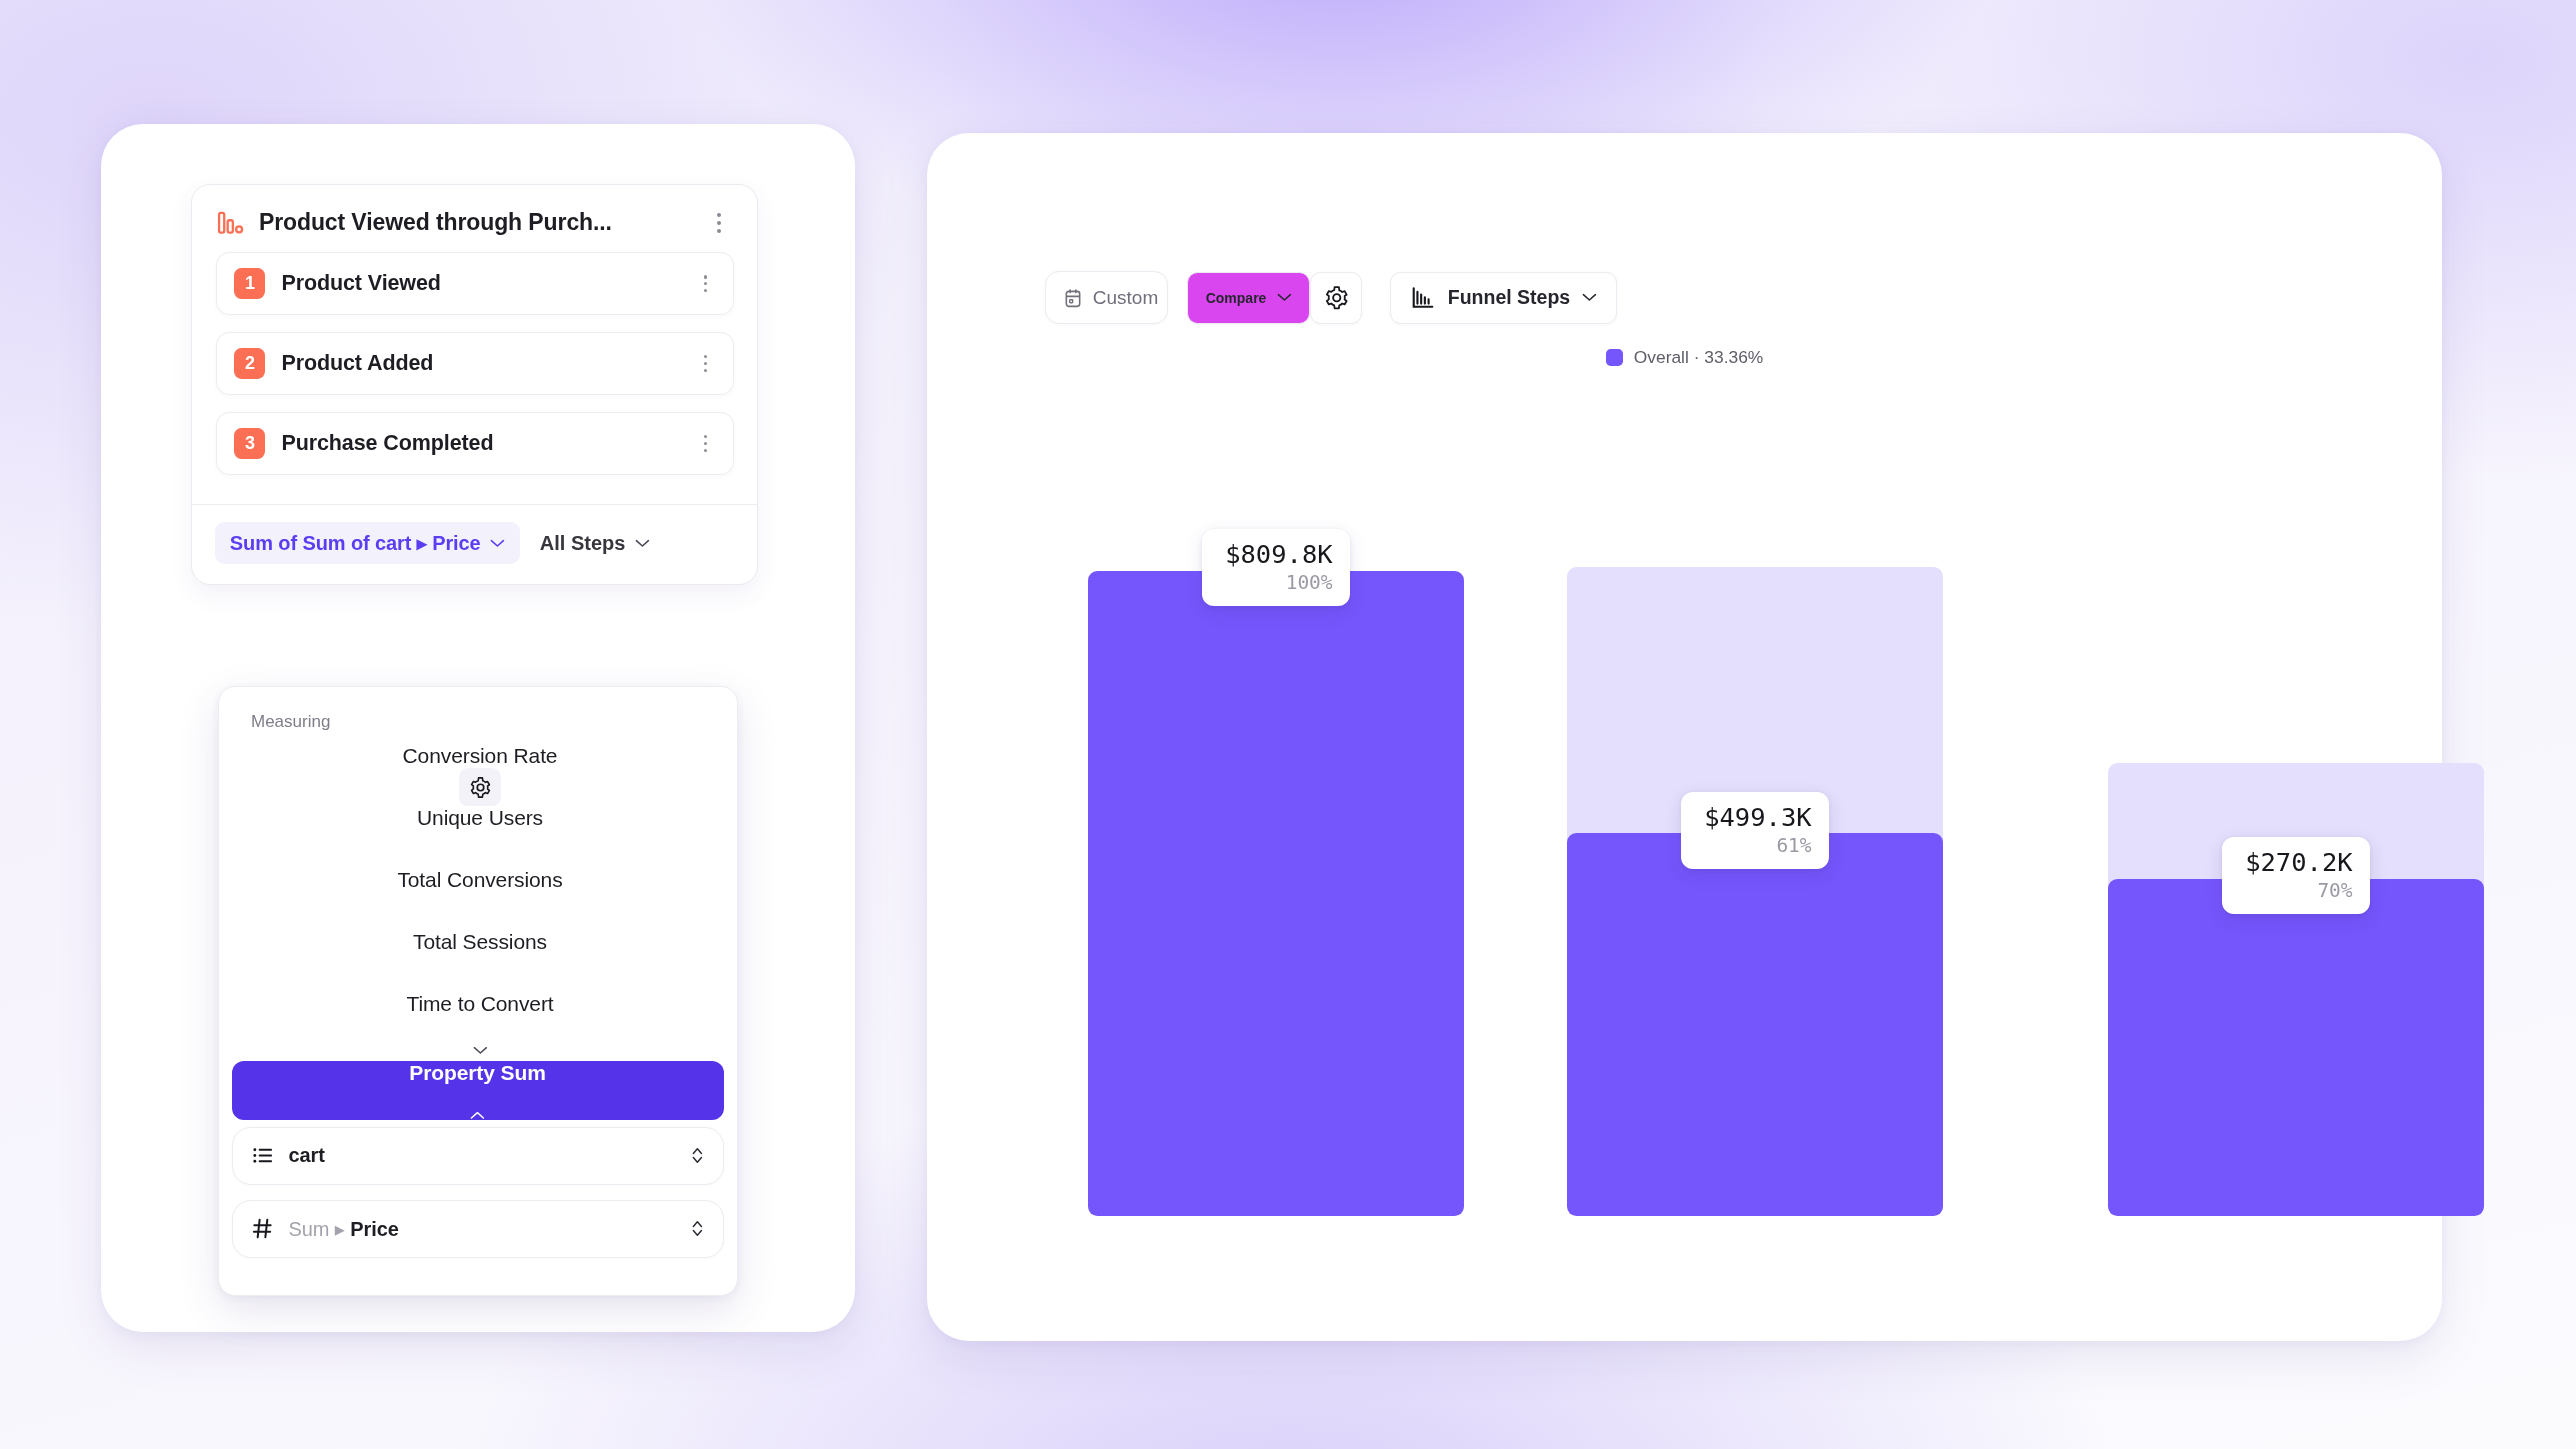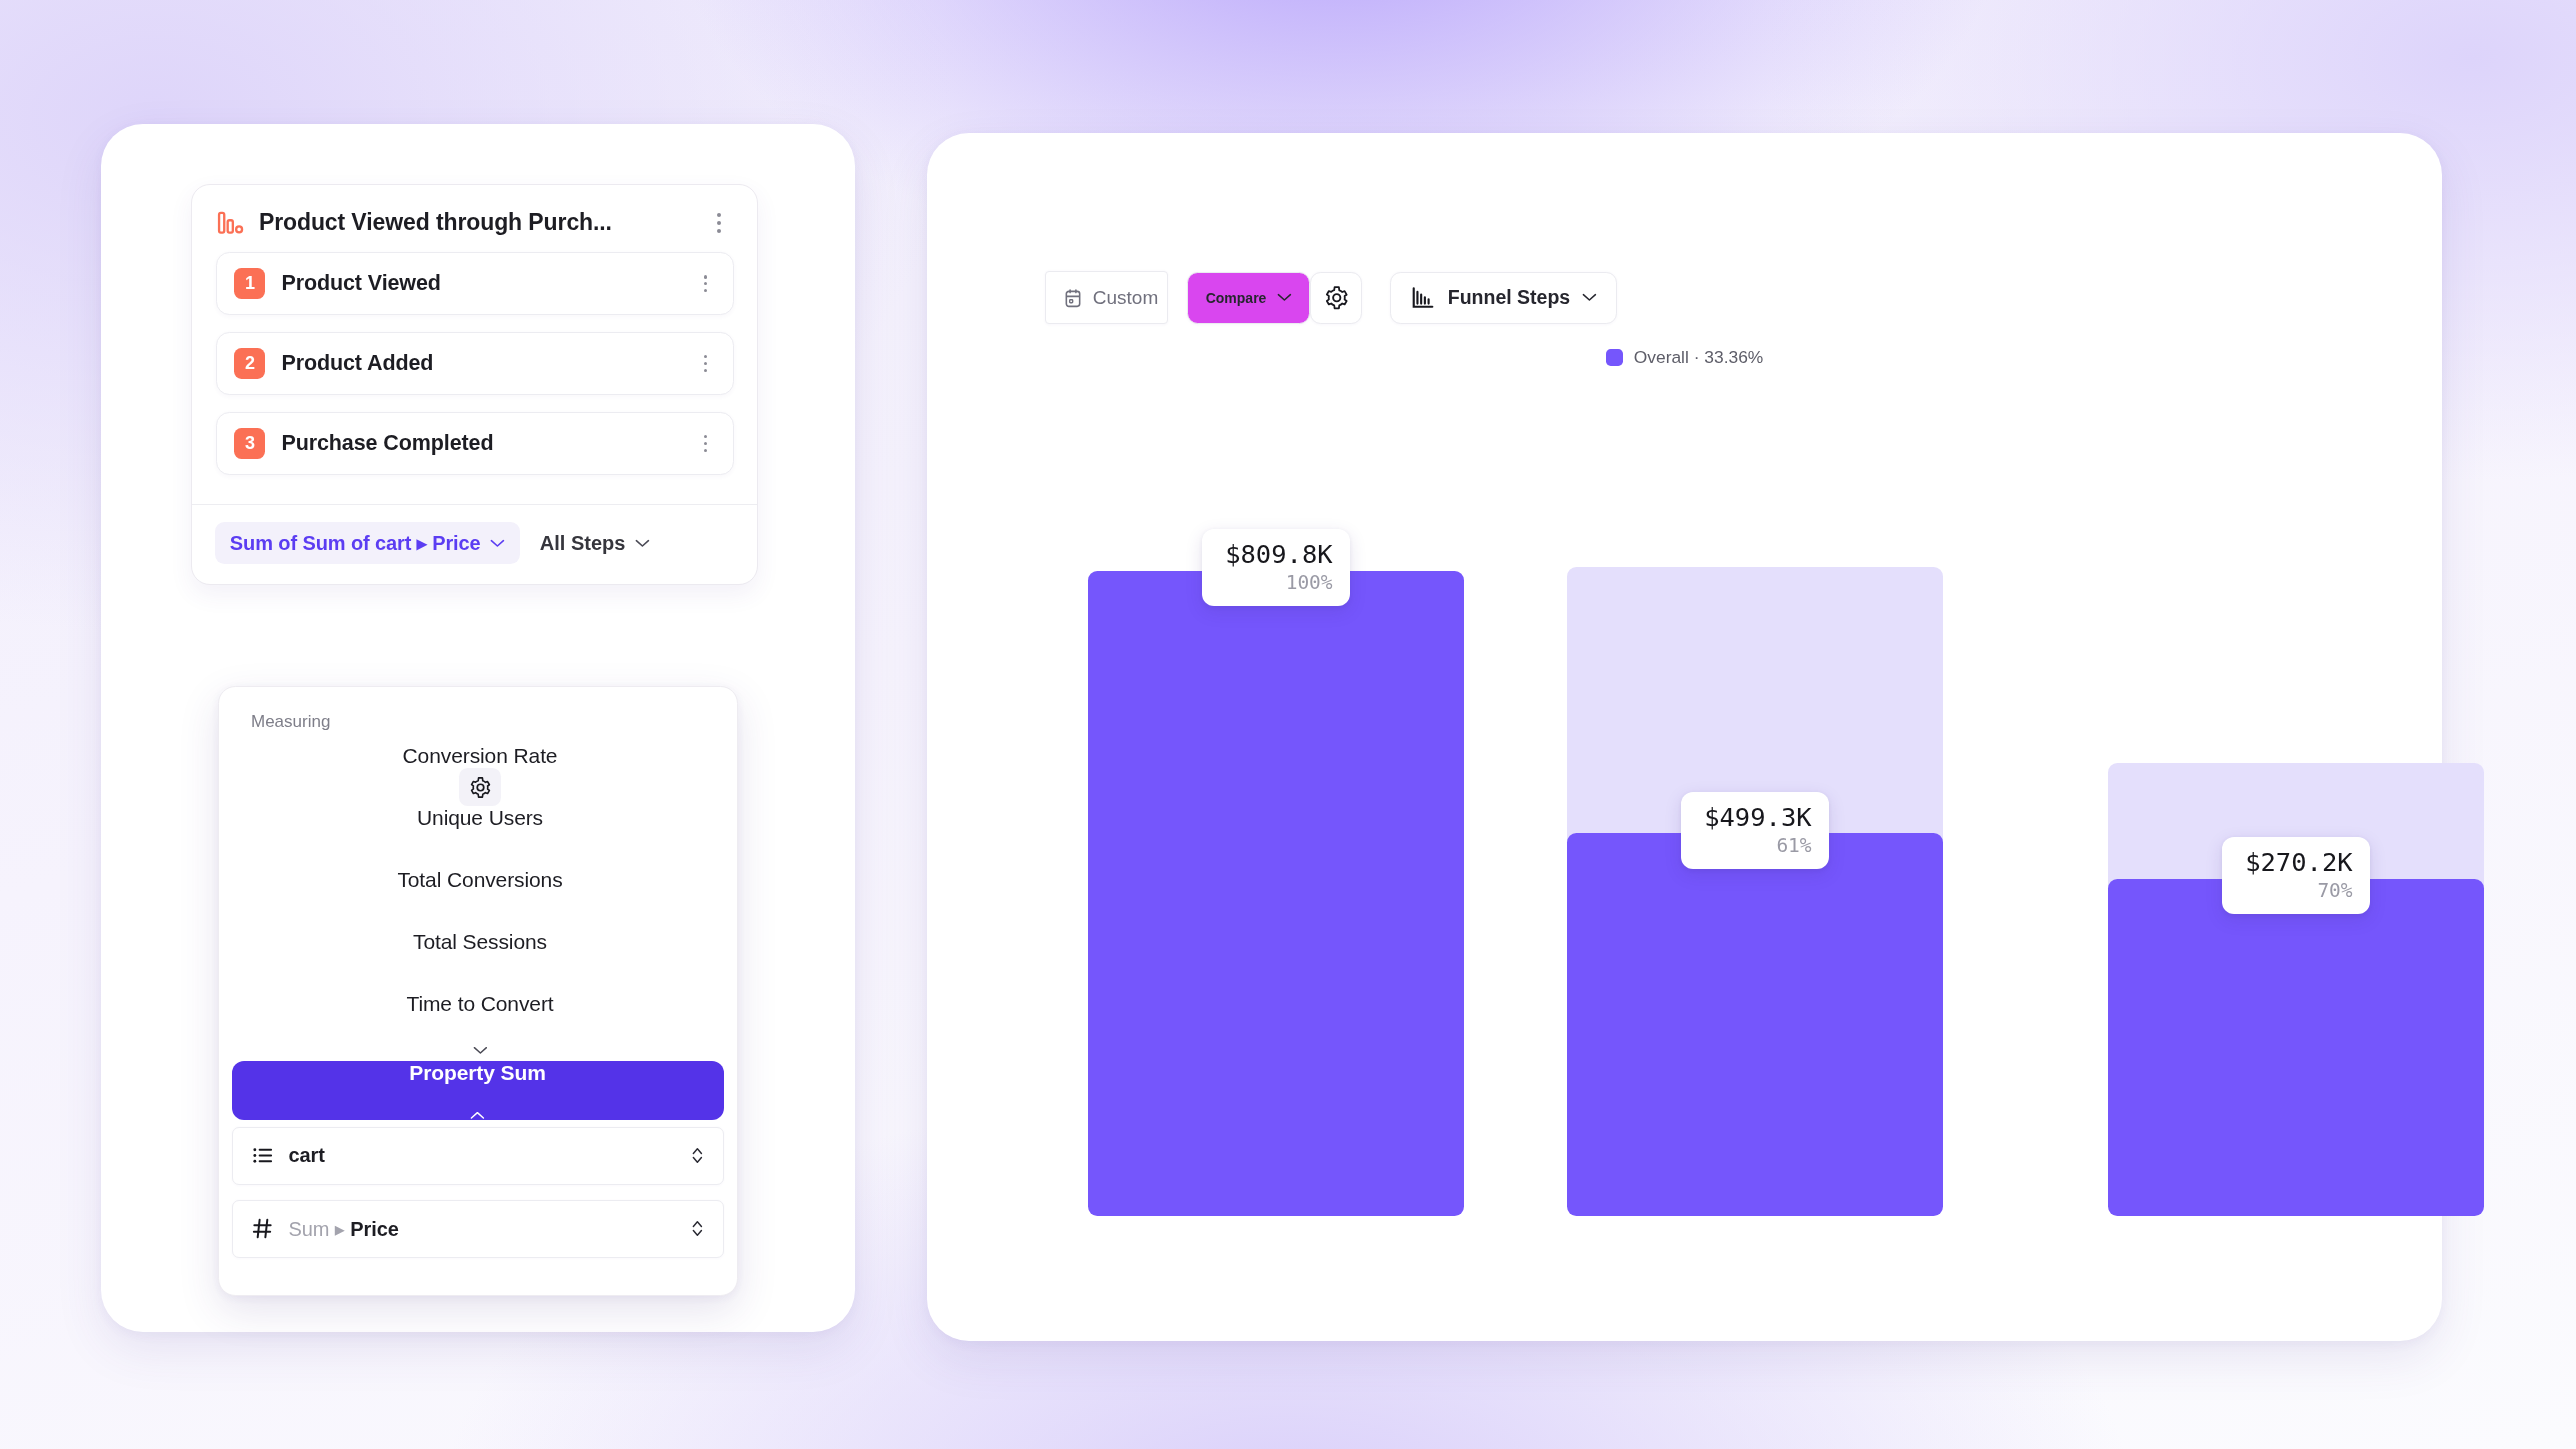--- a/index.html
+++ b/index.html
@@ -150,21 +150,21 @@
     padding: 0 20px 0 19px;
     height: 59px;
     font-weight: 600;
   }
   .sub-field {
     display: flex; align-items: center; gap: 14.8px;
     margin: 0 13.4px 14.8px 13.4px;
     padding: 0 17.4px;
     height: 58px;
     border: 0.7px solid #ececf1;
-    border-radius: 7px;
+    border-radius: 19px;
     background: #fff;
     box-shadow: 0 0.7px 2.7px rgba(80,60,150,0.03);
     cursor: pointer;
   }
   .sub-field .sf-text {
     flex: 1 1 auto; font-size: 20px; color: #1d1d23; font-weight: 600;
     letter-spacing: -0.1px;
   }
   .sub-field .sf-text .muted { color: #a3a3ad; font-weight: 500; }
   .sel-arrows { width: 14.8px; height: 23px; flex: 0 0 14.8px; }
@@ -173,21 +173,21 @@
   #toolbar {
     position: absolute;
     left: 1045px; top: 271px;
     right: 959px;
     display: flex; align-items: center;
   }
   .seg-group {
     display: flex; align-items: stretch;
     background: #fff;
     border: 0.7px solid #ebebf0;
-    border-radius: 4px;
+    border-radius: 14px;
     overflow: hidden;
     box-shadow: 0 0.7px 2.7px rgba(80,60,150,0.04);
   }
   .seg {
     display: flex; align-items: center; justify-content: center; gap: 9.4px;
     padding: 0 17.4px;
     height: 51px;
     font-size: 19px; color: #70707d; font-weight: 500;
     border-right: 0.7px solid #eeeef2;
     cursor: pointer;

